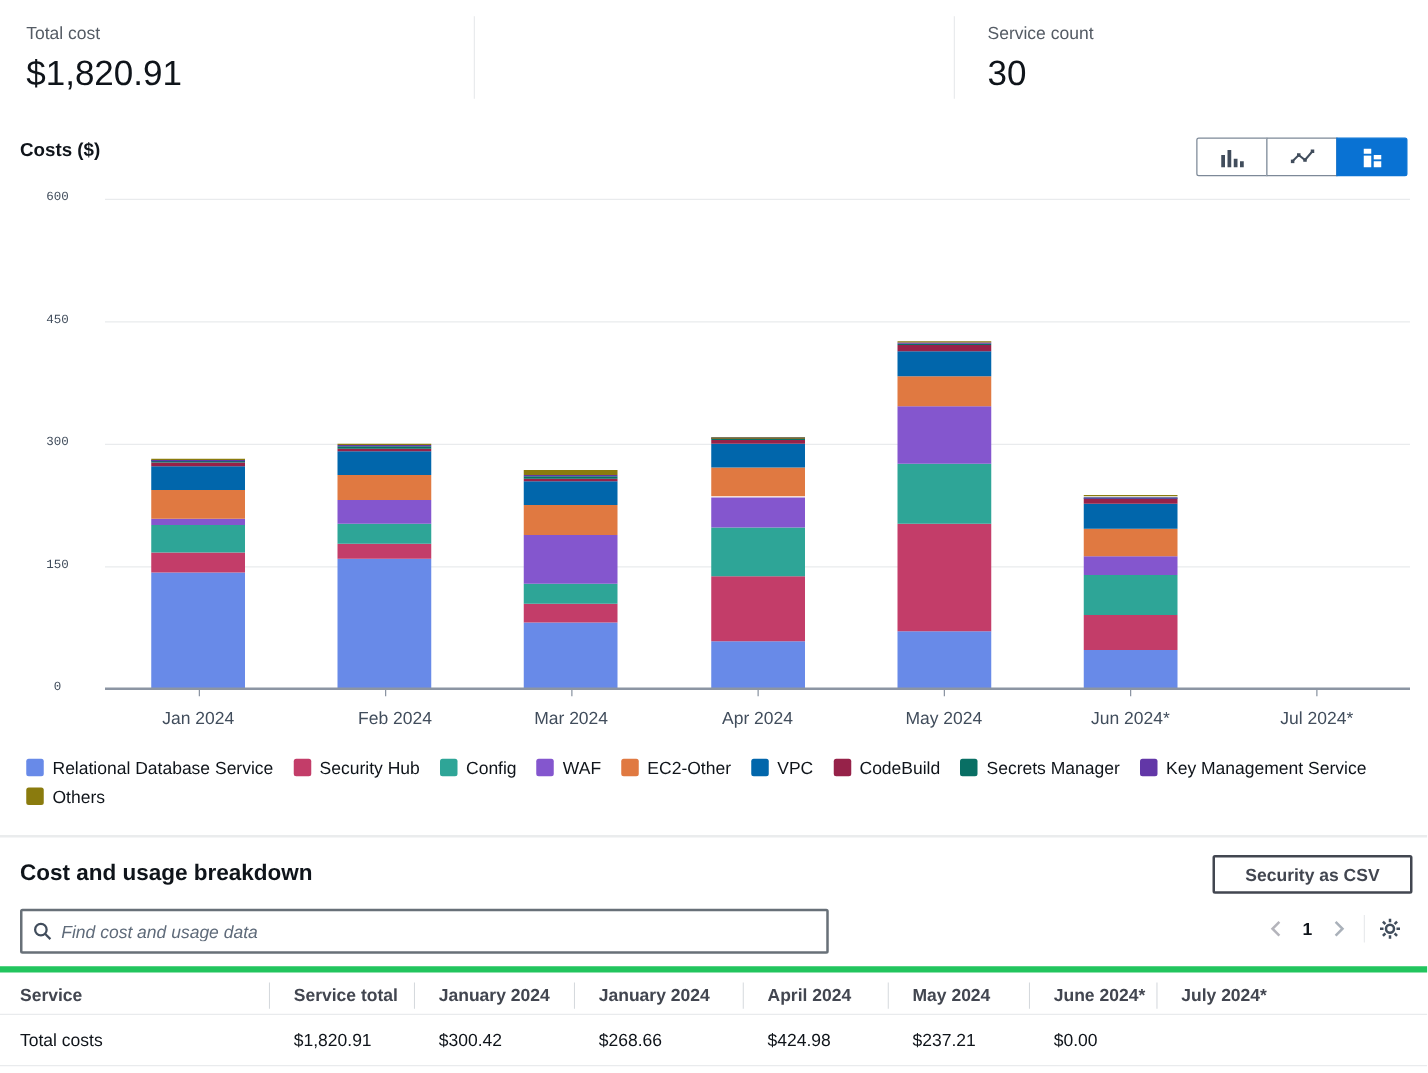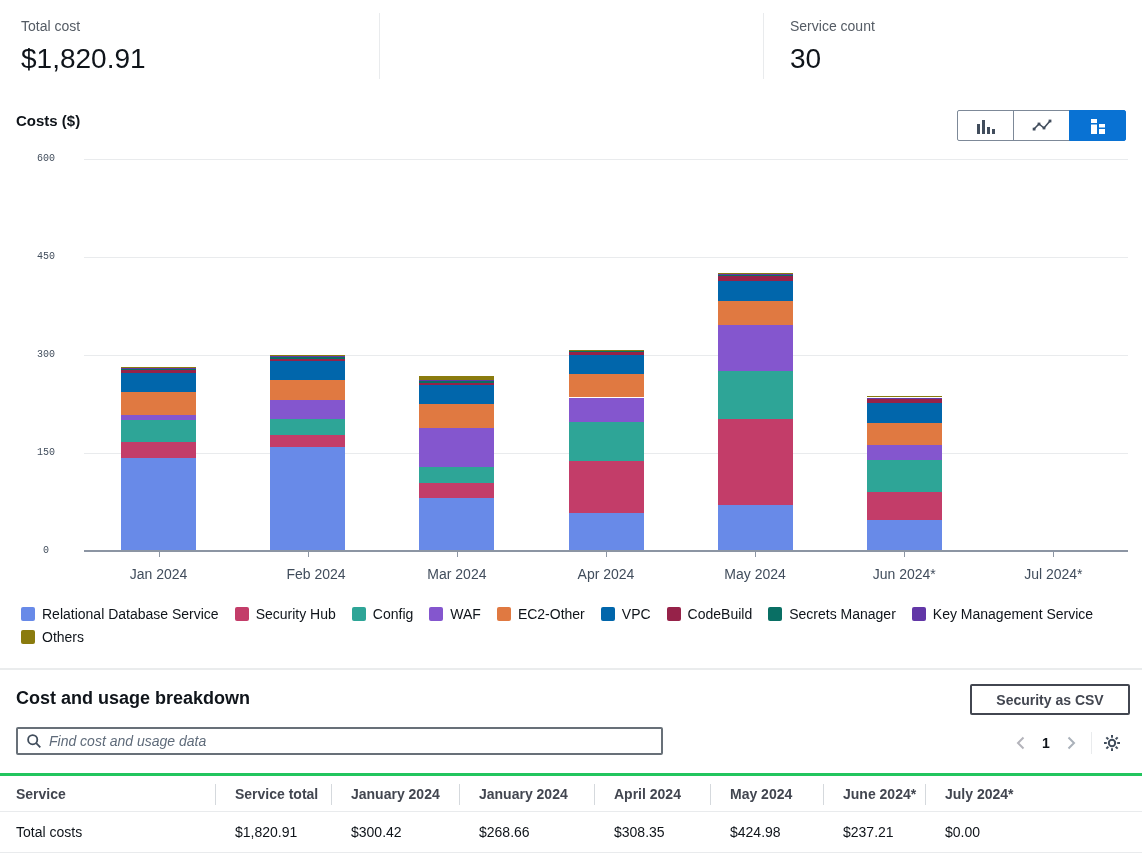--- a/index.html
+++ b/index.html
@@ -42,37 +42,37 @@
   
   .section-divider { position:absolute; left:0; top:668px; width:1142px; height:2px; background:#eaeced; }
   .breakdown-title { position:absolute; left:16px; top:688px; font-size:18px; font-weight:bold; color:#0f141a; }
   .download-btn {
     position:absolute; left:970px; top:684px; width:160px; height:31px;
     background:#fff; border:2px solid #424650; border-radius:2px;
     font-family:"Liberation Sans", sans-serif; font-size:14px; font-weight:bold; color:#424650;
     display:flex; align-items:center; justify-content:center; cursor:pointer;
   }
   .search-box {
-    position:absolute; left:16px; top:727px; width:647px; height:28px;
+    position:absolute; left:16px; top:727px; width:647px; height:36px;
     border:2px solid #687078; border-radius:2px; background:#fff;
     display:flex; align-items:center; padding:0 8px;
   }
   .search-box input {
     border:none; outline:none; flex:1; font-family:"Liberation Sans", sans-serif;
     font-size:14px; color:#0f141a; margin-left:7px; background:transparent;
   }
   .search-box input::placeholder { font-style:italic; color:#5f6b7a; }
   .pager { position:absolute; left:1008px; top:729px; height:28px; display:flex; align-items:center; }
   .pg-btn { width:26px; height:28px; display:flex; align-items:center; justify-content:center; cursor:pointer; }
   .pg-num { width:24px; text-align:center; font-size:14px; font-weight:bold; color:#0f141a; }
   .pg-divider { width:1px; height:22px; background:#e9ebed; margin:0 7px; }
   
   .t-grid { position:absolute; left:0; width:1142px; display:grid;
     grid-template-columns:215px 116px 128px 135px 116px 113px 102px 113px 104px; }
-  .t-head { top:773px; height:39px; border-top:3px solid #22c55e; border-bottom:1px solid #e9ebed; }
+  .t-head { top:773px; height:39px; border-top:5px solid #22c55e; border-bottom:1px solid #e9ebed; }
   .t-head .cell { position:relative; font-size:14px; font-weight:bold; color:#424650;
     line-height:37px; padding-left:20px; white-space:nowrap; overflow:hidden; }
   .t-head .cell:first-child { padding-left:16px; }
   .t-head .cell:not(:first-child)::before {
     content:""; position:absolute; left:0; top:8px; width:1px; height:21px; background:#d5d9dd;
   }
   .t-row { top:813px; height:40px; border-bottom:1px solid #e9ebed; }
   .t-row .cell { font-size:14px; color:#0f141a; line-height:39px; padding-left:20px; white-space:nowrap; }
   .t-row .cell:first-child { padding-left:16px; }
 </style>
@@ -301,19 +301,18 @@
       <div class="cell">April 2024</div>
       <div class="cell">May 2024</div>
       <div class="cell">June 2024*</div>
       <div class="cell">July 2024*</div>
     </div>
   <div class="t-grid t-row" id="table-row">
       <div class="cell">Total costs</div>
       <div class="cell">$1,820.91</div>
       <div class="cell">$300.42</div>
       <div class="cell">$268.66</div>
-      <div class="cell">$308.35</div>
       <div class="cell">$424.98</div>
       <div class="cell">$237.21</div>
       <div class="cell">$0.00</div>
     </div>
 
 </div>
 
 </body></html>

